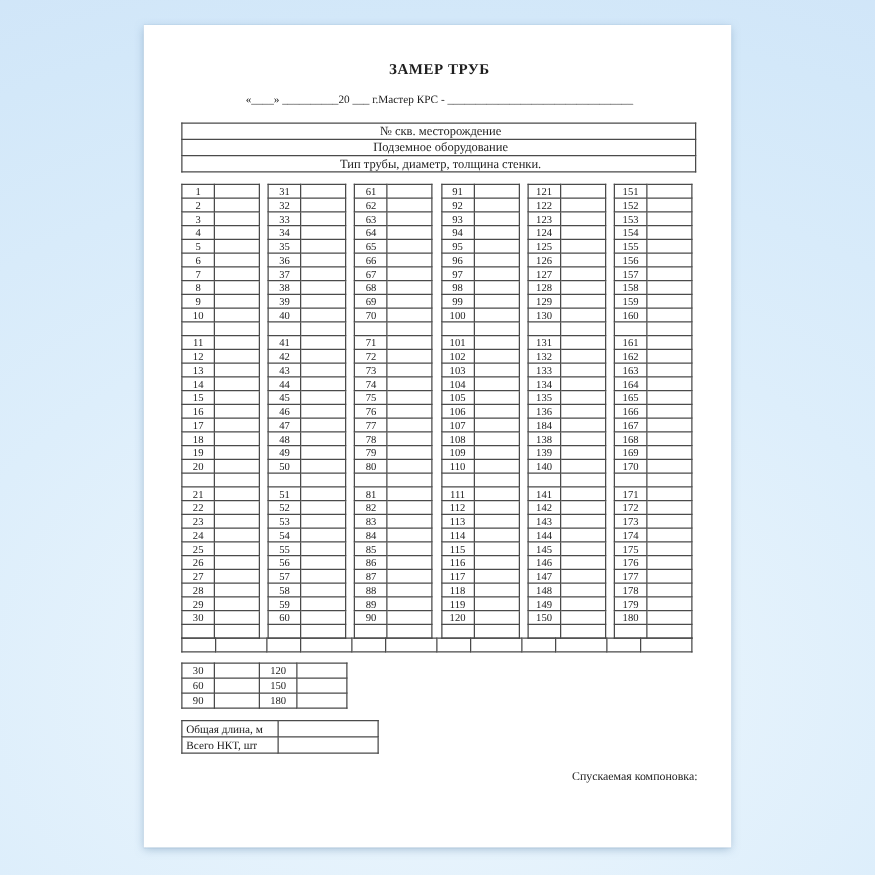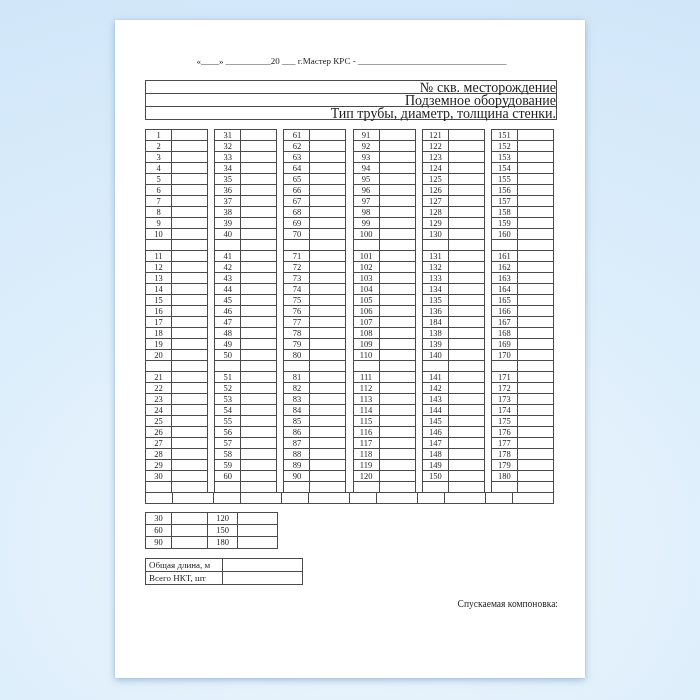--- a/index.html
+++ b/index.html
@@ -19,21 +19,21 @@
     text-align:center;font-size:12px;font-weight:bold;letter-spacing:.4px;
     margin:4px 0 0 0;line-height:14px;
   }
   .date-row{
     display:flex;justify-content:center;align-items:baseline;
     margin-top:12px;font-size:9px;line-height:11px;white-space:nowrap;
   }
   table{border-collapse:collapse;}
   td{border:1px solid #4a4a4a;font-size:8.5px;line-height:9px;padding:0;box-sizing:border-box;}
   .head-table{width:412px;table-layout:fixed;margin-top:13px;}
-  .head-table td{height:13px;text-align:right;padding-left:3px;font-size:14px;font-family:Liberation Serif, serif;}
+  .head-table td{height:13px;text-align:center;padding-left:3px;font-size:10px;font-family:Liberation Serif, serif;}
   .grid-wrap{
     width:409px;margin-top:9px;display:flex;justify-content:space-between;
   }
   .pair{width:63px;table-layout:fixed;}
   .pair td{height:11px;}
   .pair td.num{width:26px;text-align:center;}
   .pair td.val{}
   .bottom-row{width:409px;table-layout:fixed;margin-top:-1px;}
   .bottom-row td{height:11px;}
   .subtotal{width:132px;table-layout:fixed;margin-top:8px;}
@@ -42,20 +42,21 @@
   .totals{width:157px;table-layout:fixed;margin-top:9px;}
   .totals td{height:13px;font-size:9px;}
   .totals td.lbl{padding-left:3px;text-align:left;}
   .footer-note{margin-top:14px;font-size:9.5px;text-align:right;}
 </style>
 </head>
 <body>
 
 <div class="page">
 
+  <div class="title">ЗАМЕР ТРУБ</div>
 
   <div class="date-row">
     <span>«____» __________20 ___ г.</span>
     <span>Мастер КРС - _________________________________</span>
   </div>
 
   <table class="head-table">
     <tbody>
       <tr>
           <td>№ скв. месторождение</td>

